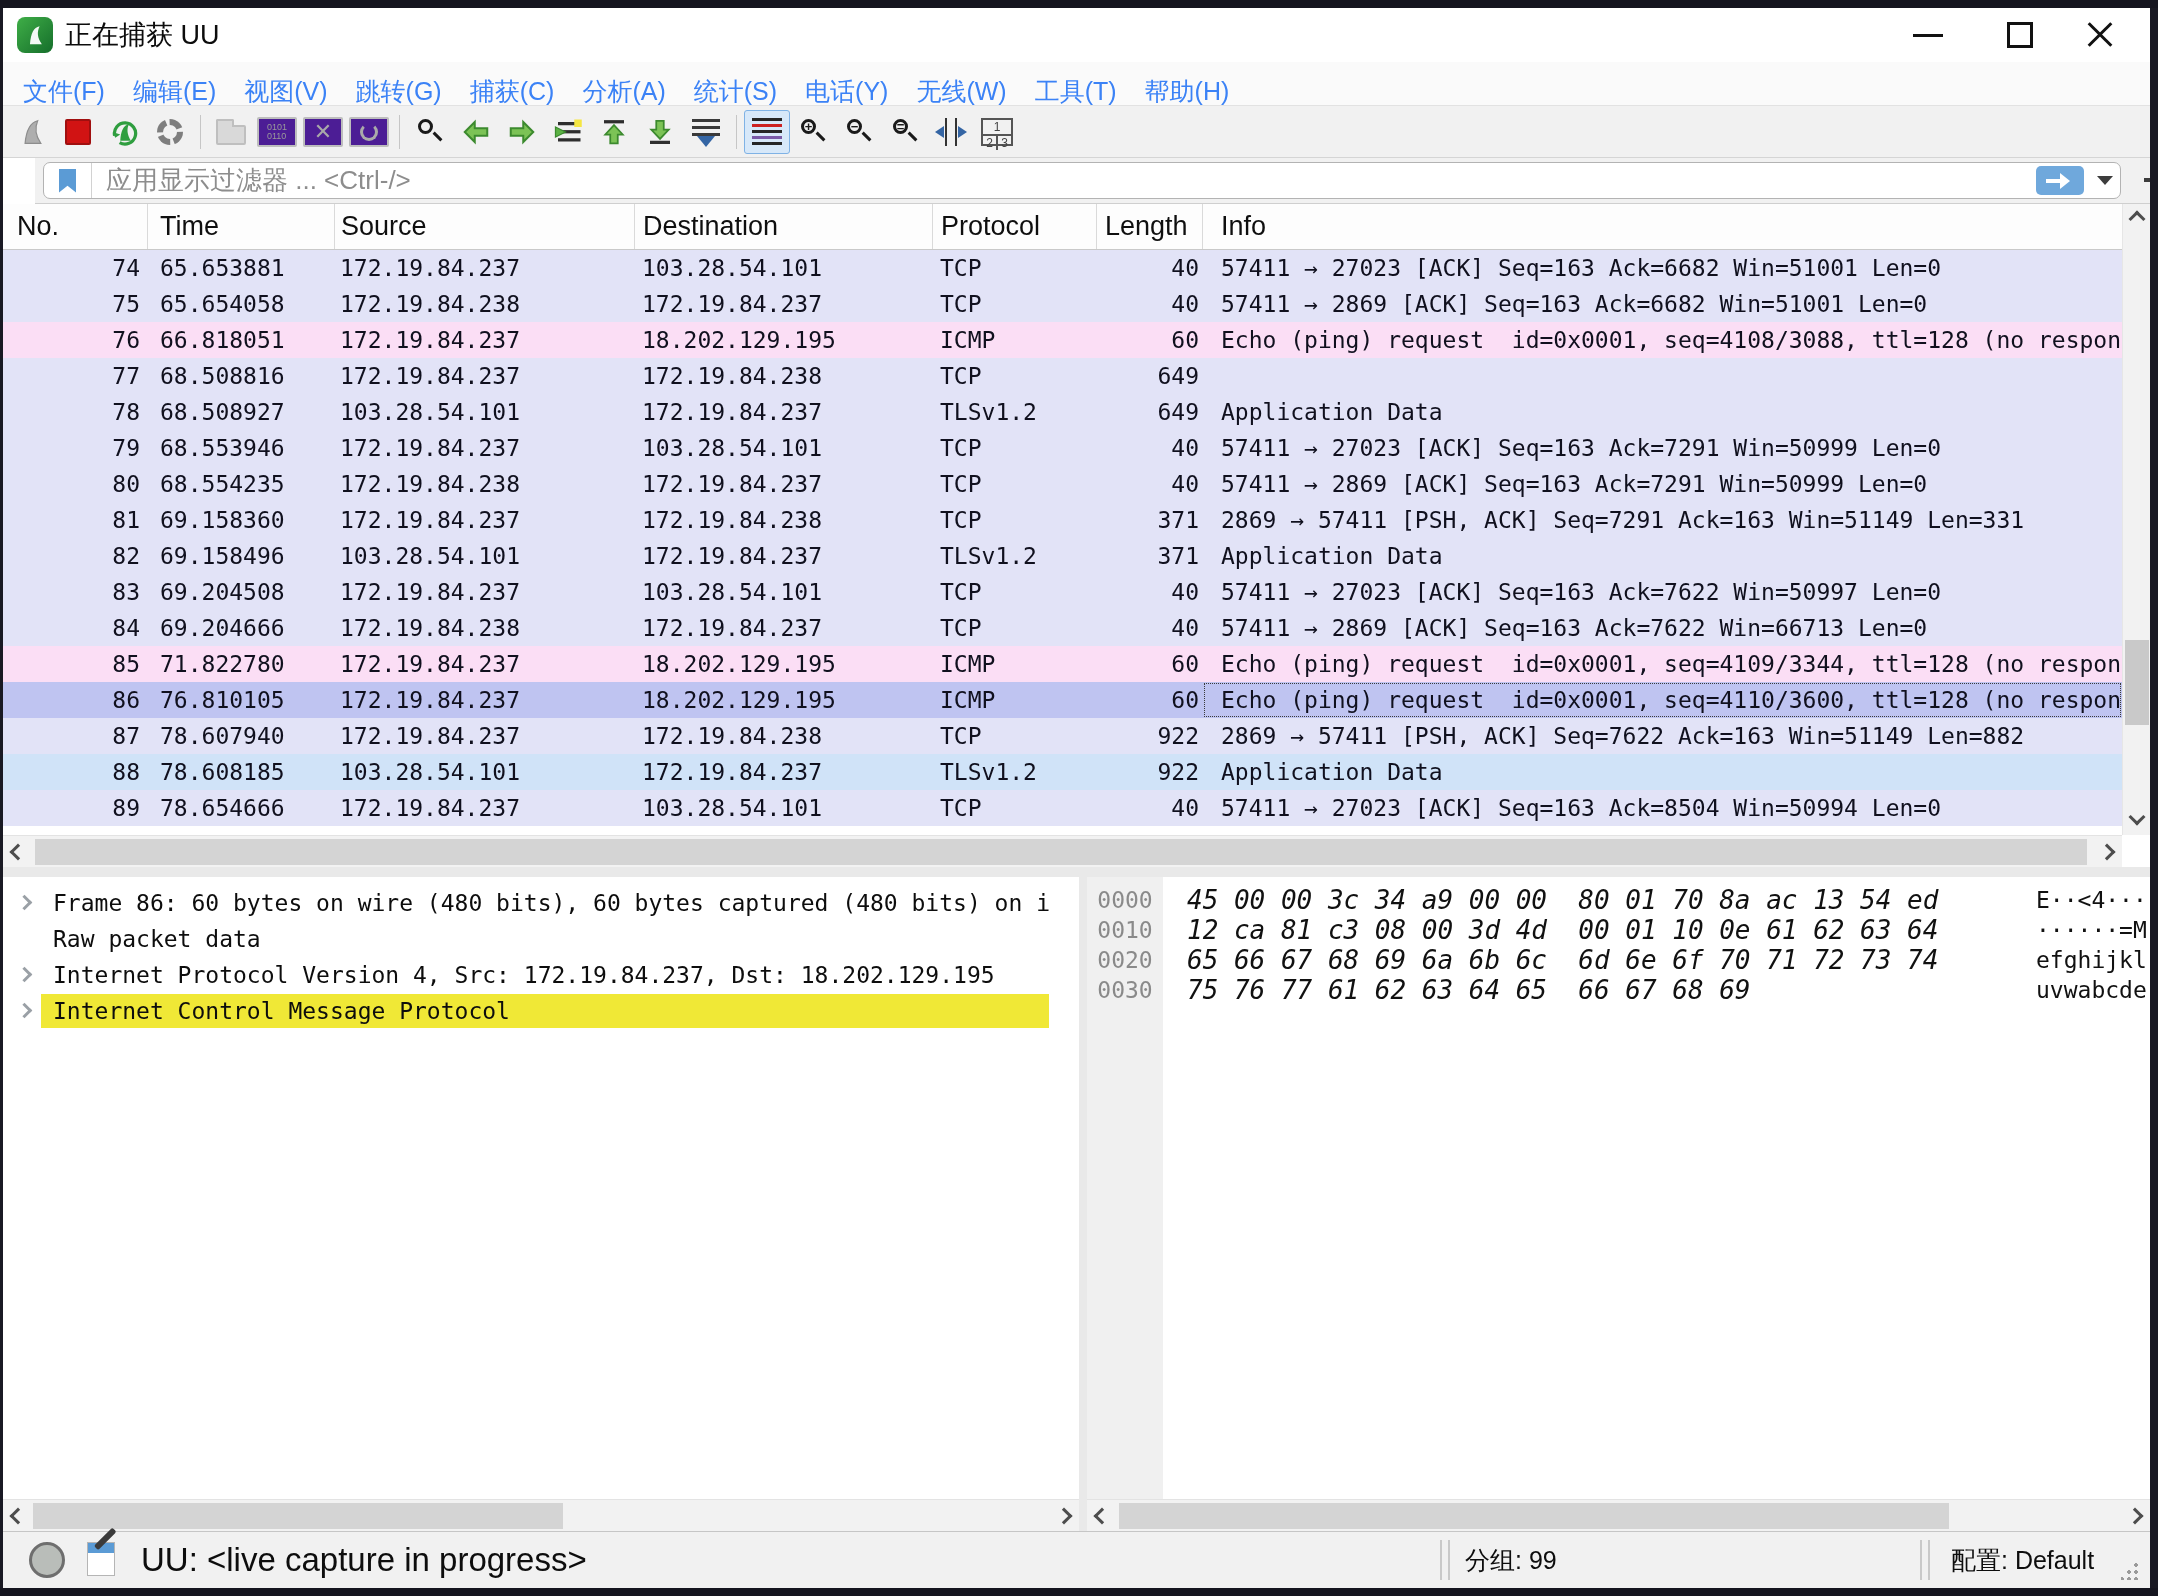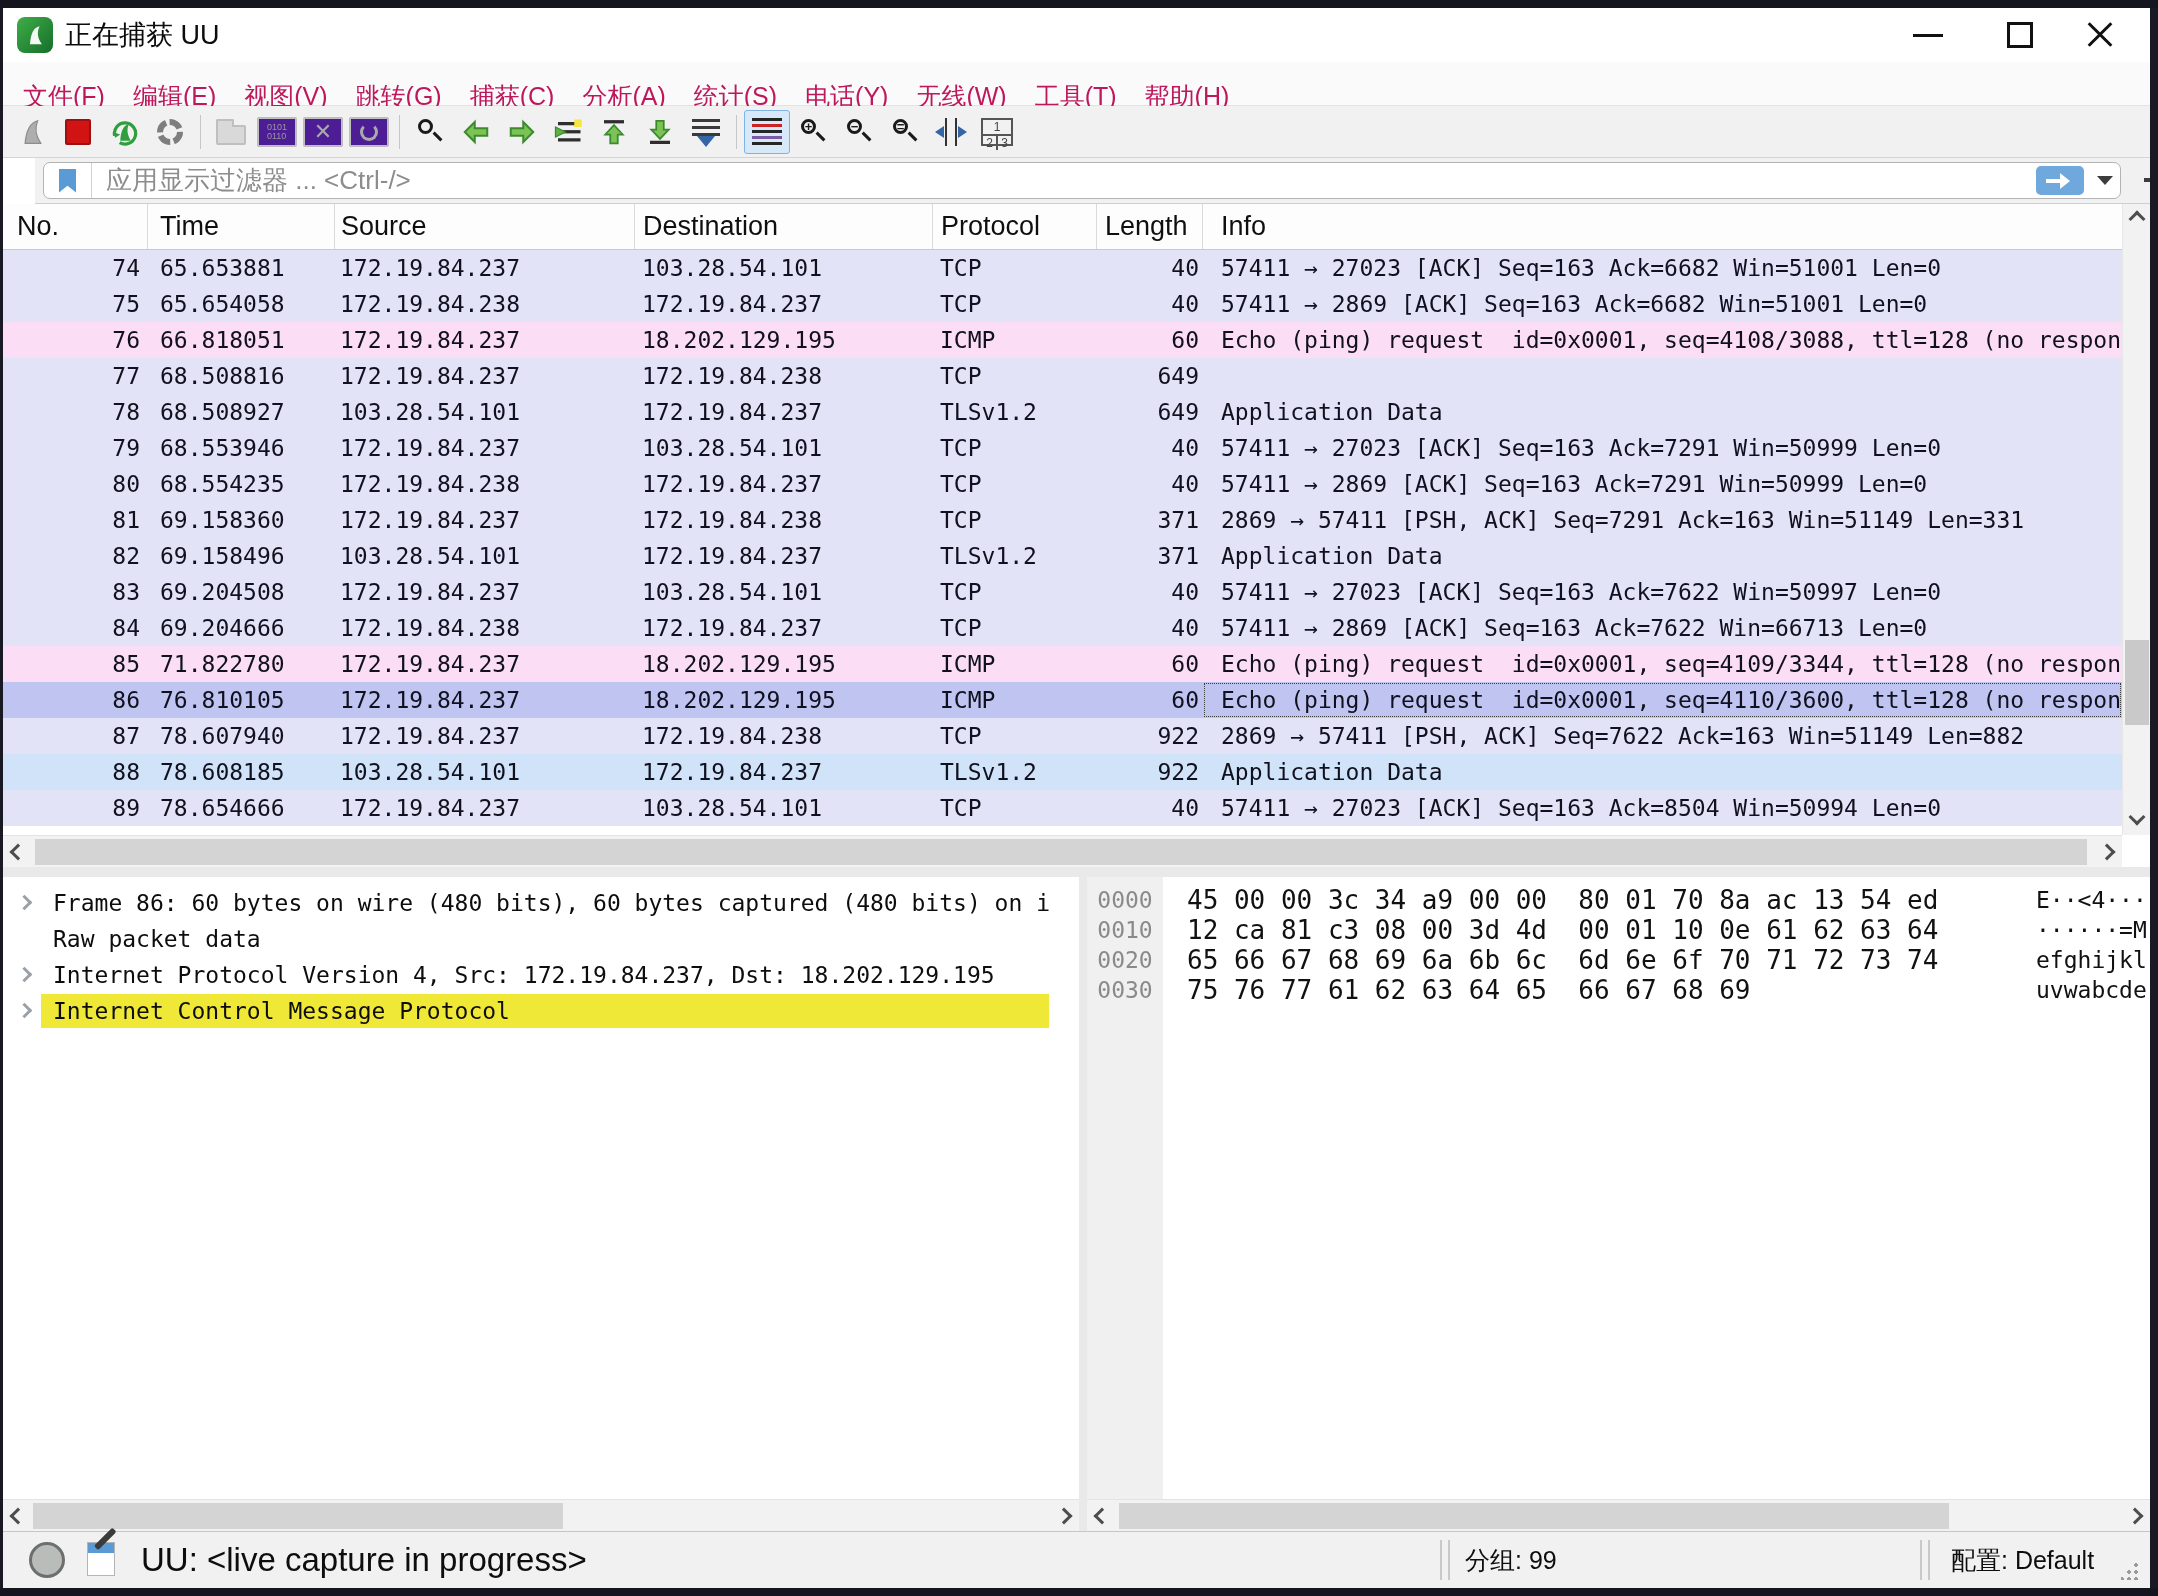--- a/index.html
+++ b/index.html
@@ -24,21 +24,21 @@
   #btn-min{left:1894px;} #btn-max{left:1986px;} #btn-close{left:2066px;}
   #btn-min .bar{width:30px;height:3px;background:#111;}
   #btn-max .box{width:26px;height:26px;border:3px solid #111;}
   #btn-close .x{position:relative;width:32px;height:32px;}
   #btn-close .x:before,#btn-close .x:after{content:"";position:absolute;left:0;top:14px;width:32px;height:3px;background:#111;}
   #btn-close .x:before{transform:rotate(45deg);} #btn-close .x:after{transform:rotate(-45deg);}
 
   
   #menubar{position:absolute;left:3px;top:62px;width:2147px;height:44px;background:#fafafa;
     border-bottom:1px solid #e2e2e2;display:flex;align-items:center;padding-left:6px;}
-  .menu-item{font-size:25px;color:#be185d;padding:0 14px;height:100%;display:flex;align-items:flex-end;margin-top:16px;}
+  .menu-item{font-size:25px;color:#3b82f6;padding:0 14px;height:100%;display:flex;align-items:center;margin-top:16px;}
 
   
   #toolbar{position:absolute;left:3px;top:106px;width:2147px;height:52px;background:#f1f1f1;
     border-bottom:1px solid #d5d5d5;display:flex;align-items:center;padding-left:6px;}
   .tbtn{width:46px;height:44px;display:flex;align-items:center;justify-content:center;position:relative;border:1px solid transparent;}
   .tbtn.active{background:#d7e8f9;border:1px solid #7fb2e5;border-radius:3px;}
   .tsep{width:1px;height:34px;background:#c6c6c6;margin:0 7px;}
   .stop-sq{width:26px;height:26px;background:#d11313;border:2px solid #a00f0f;border-radius:2px;}
   .gear{width:26px;height:26px;border:6px dashed #7e7e7e;border-radius:50%;}
   .folder{width:30px;height:20px;background:#d9d9d9;border:2px solid #bfbfbf;border-radius:2px;position:relative;margin-top:6px;}
@@ -120,21 +120,21 @@
   #hex-pane{position:absolute;left:1087px;top:877px;width:1063px;height:654px;background:#fff;overflow:hidden;}
   #detail-lines{position:absolute;left:0;top:8px;width:100%;}
   .dline{position:relative;height:36px;line-height:36px;font-size:23px;color:#0d0d0d;white-space:pre;}
   .dline .exp{position:absolute;left:16px;top:12px;width:11px;height:11px;border-top:3px solid #9aa0a6;border-right:3px solid #9aa0a6;transform:rotate(45deg);}
   .dline .dtext{position:absolute;left:50px;top:0;right:4px;overflow:hidden;z-index:1;}
   .dline .ybar{position:absolute;left:38px;top:1px;width:1008px;height:34px;background:var(--detail_highlight);z-index:0;}
   #offset-strip{position:absolute;left:0;top:0;width:76px;height:622px;background:#f0f0f0;}
   #hex-lines{position:absolute;left:0;top:8px;width:100%;}
   .hline{position:relative;height:30px;line-height:30px;white-space:pre;}
   .hline .off{position:absolute;left:0;top:0;width:76px;text-align:center;font-size:23px;color:#8a8a8a;}
-  .hline .hex{position:absolute;left:100px;top:0;font-size:26px;color:#111;}
+  .hline .hex{position:absolute;left:100px;top:0;font-size:26px;color:#111;font-style:italic;}
   .hline .asc{position:absolute;left:949px;top:0;right:0;font-size:23px;color:#111;overflow:hidden;}
   #hscroll-detail{left:3px;top:1499px;width:1076px;}
   #hscroll-hex{left:1087px;top:1499px;width:1063px;}
 
   
   #statusbar{position:absolute;left:3px;top:1531px;width:2147px;height:57px;background:#f1f1f1;border-top:1px solid #c6c6c6;}
   #expert-dot{position:absolute;left:26px;top:10px;width:36px;height:36px;border-radius:50%;background:#b9bdb9;border:3px solid #6e6e6e;}
   #note-icon{position:absolute;left:84px;top:10px;width:28px;height:34px;background:#fff;border:1px solid #b5b5b5;}
   #note-icon .blue{position:absolute;left:0;top:0;width:100%;height:10px;background:#5b9bd5;}
   #note-icon .pencil{position:absolute;left:8px;top:2px;width:26px;height:6px;background:#3b3b3b;transform:rotate(-45deg);transform-origin:left center;border-radius:2px;}

